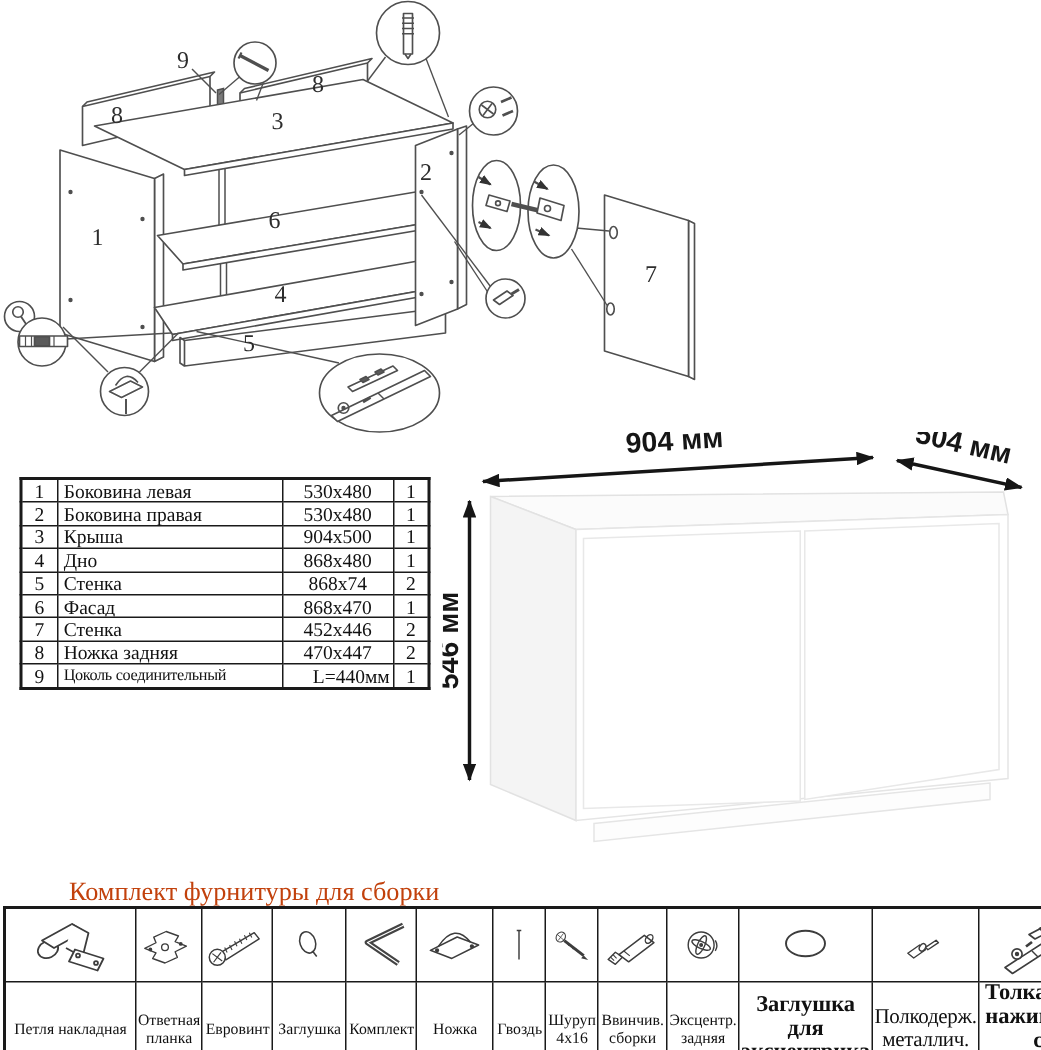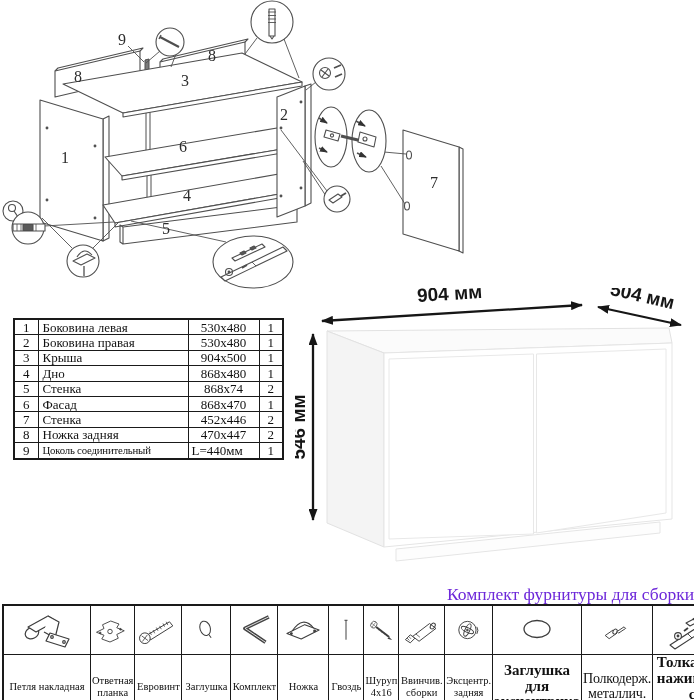--- a/index.html
+++ b/index.html
@@ -17,27 +17,27 @@
   #parts-table td{
     border:1px solid #1a1a1a;height:14.4px;line-height:1.02;
     padding:0 2px;white-space:nowrap;overflow:hidden;
   }
   #parts-table{border:2px solid #1a1a1a;}
   #parts-table .c-num{text-align:center;padding:0;}
   #parts-table .c-name{text-align:left;padding-left:4px;}
   #parts-table .c-size{text-align:center;}
   #parts-table .c-qty{text-align:center;padding:0;}
   #parts-table .small{font-size:10.8px;letter-spacing:-0.2px;}
-  #parts-table .left{text-align:left;padding-left:3px;margin-top:36px;}
+  #parts-table .left{text-align:left;padding-left:20px;margin-top:36px;}
   
   #render-wrap{position:absolute;left:295px;top:288px;width:399px;height:292px;}
   
   #hw-title{
-    position:absolute;left:46px;top:584px;width:648px;text-align:right;
-    font-size:17.5px;color:#6d28d9;
+    position:absolute;left:46px;top:584px;width:648px;text-align:left;
+    font-size:17.5px;color:#c2410c;
   }
   #hw-table{
     position:absolute;left:2px;top:604px;border-collapse:collapse;table-layout:fixed;
     border:2px solid #1a1a1a;color:#111;
   }
   #hw-table td{border:1px solid #1a1a1a;padding:0;text-align:center;vertical-align:middle;overflow:hidden;}
   #hw-table .r-icon td{height:48px;}
   #hw-table .r-name td{height:26px;font-size:10.5px;line-height:1.05;padding:0 1px;}
   #hw-table .r-name td.sm{font-size:15px;font-weight:bold;}
   #hw-table .r-name td.xs{font-size:14px;letter-spacing:-0.2px;}

